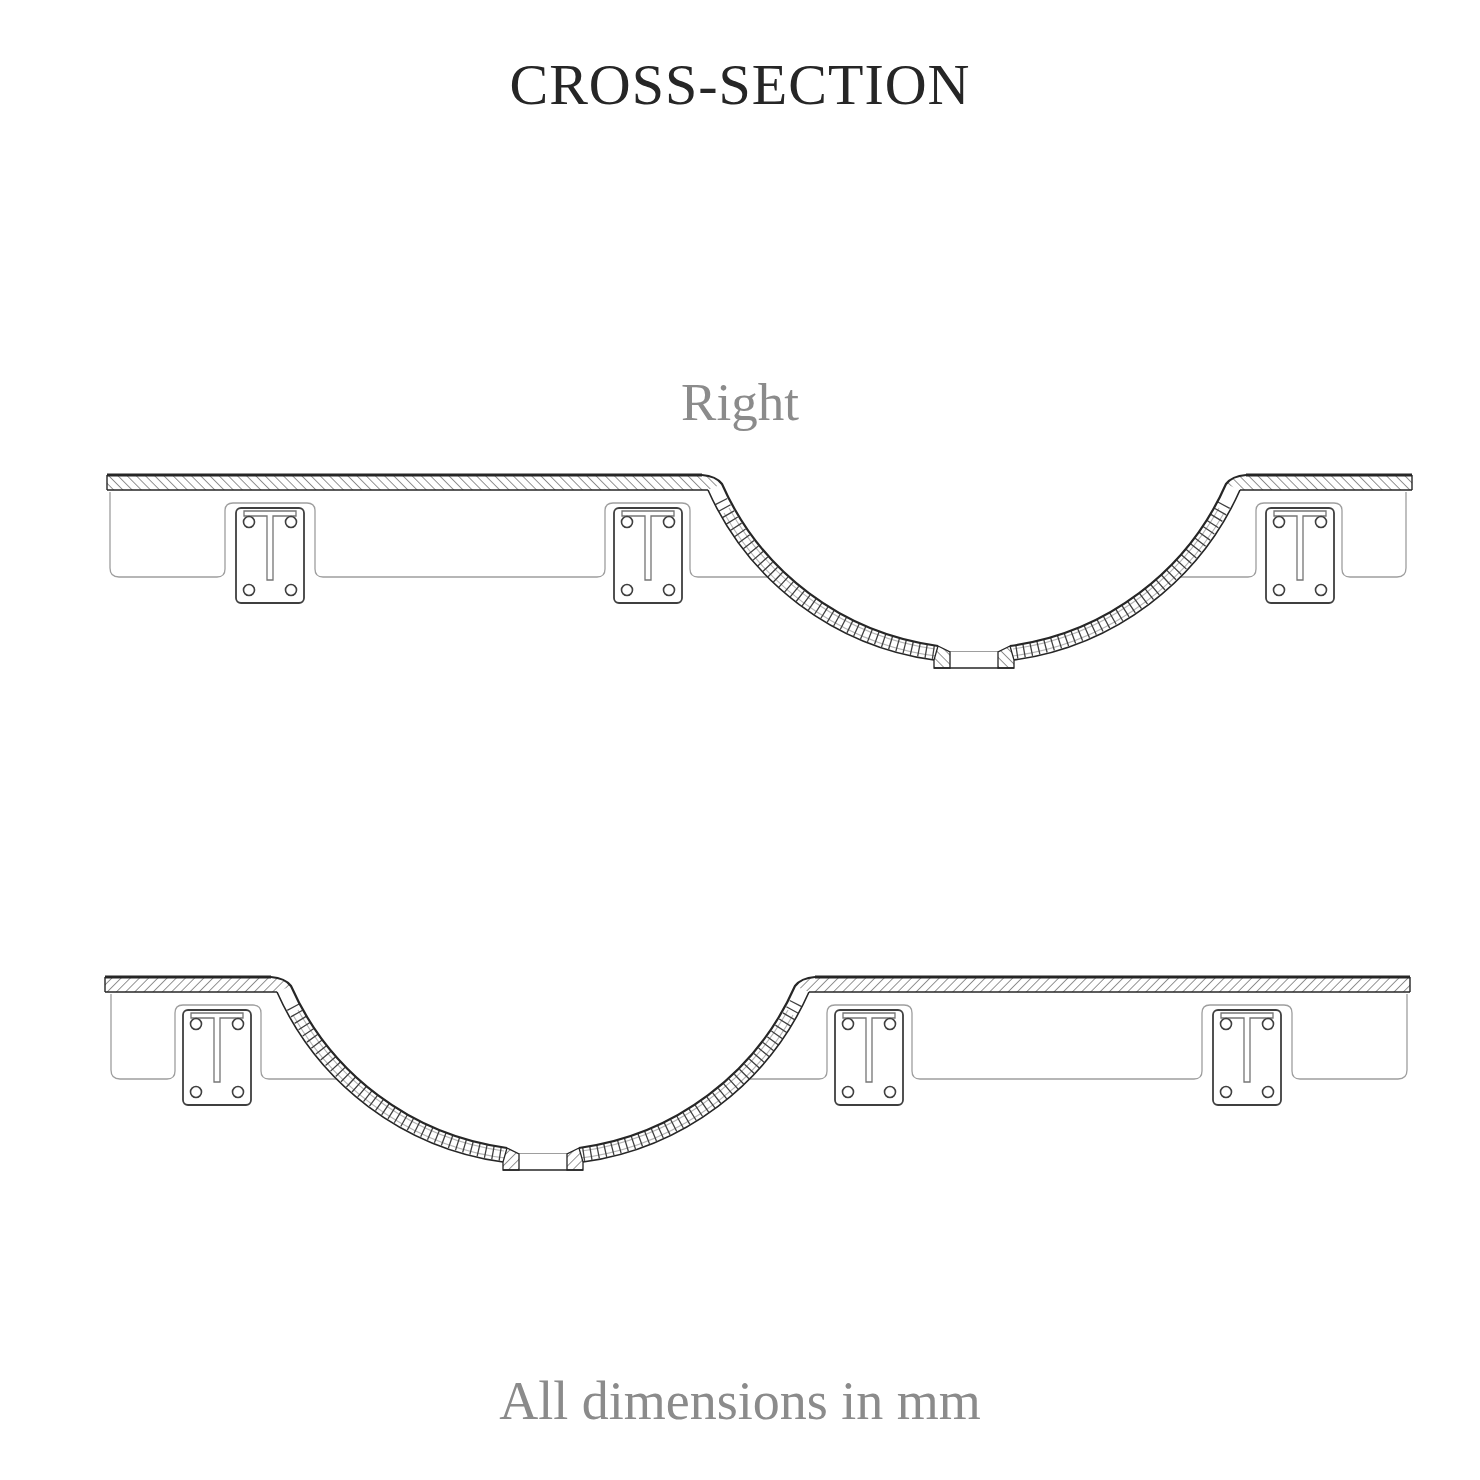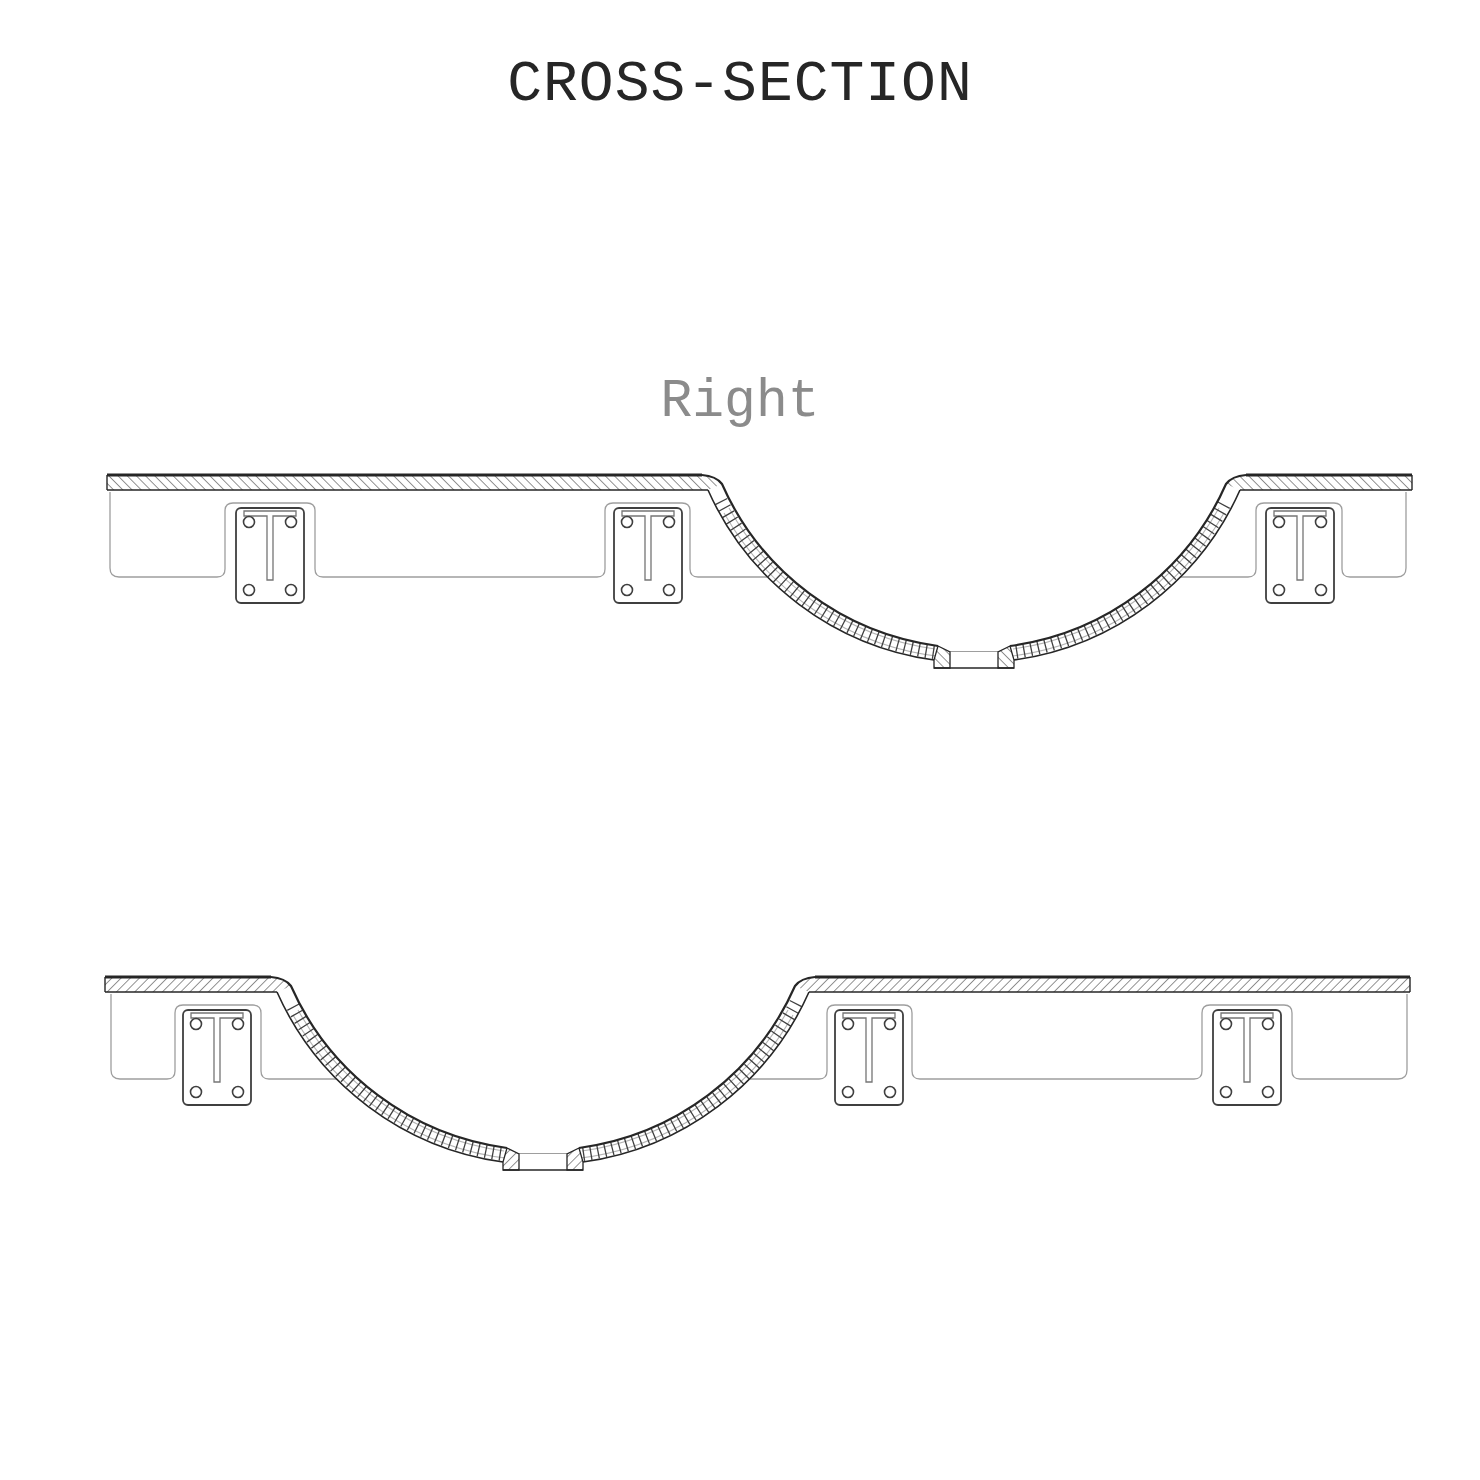--- a/index.html
+++ b/index.html
@@ -1,21 +1,21 @@
 <!DOCTYPE html>
 <html><head>
 <meta charset="utf-8">
 <style>
   html, body { margin: 0; padding: 0; background: #ffffff; }
   #canvas {
     position: relative;
     width: 1480px;
     height: 1480px;
     background: #ffffff;
-    font-family: Liberation Mono, monospace;
+    font-family: Liberation Serif, serif;
     overflow: hidden;
     border-radius: 28px;
   }
   .label {
     position: absolute;
     left: 0;
     width: 100%;
     text-align: center;
     line-height: 1;
     white-space: nowrap;
@@ -31,20 +31,21 @@
   #footnote-text { top: 1374px; font-size: 54px; color: #8b8b8b; }
   #drawing-svg { position: absolute; top: 0; left: 0; }
 </style>
 </head>
 <body>
 
 <div id="canvas">
 
   <div class="label" id="title-text">CROSS-SECTION</div>
   <div class="label" id="right-label">Right</div>
+  <div class="label" id="footnote-text">All dimensions in mm</div>
 
   <svg id="drawing-svg" width="1480" height="1480" viewBox="0 0 1480 1480" xmlns="http://www.w3.org/2000/svg">
 
     <defs>
 
       <pattern id="hatch45" width="6.5" height="6.5" patternUnits="userSpaceOnUse" patternTransform="rotate(-45)">
         <rect width="6.5" height="6.5" fill="#ffffff"></rect>
         <line x1="0" y1="0" x2="0" y2="6.5" stroke="#424242" stroke-width="1.15"></line>
       </pattern>
 

